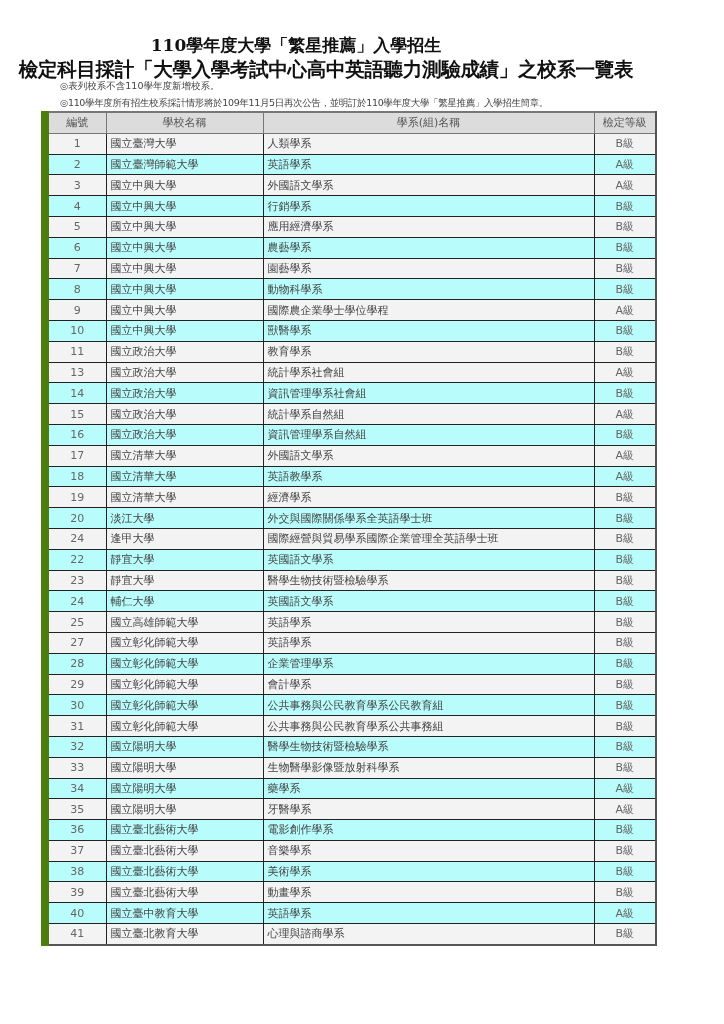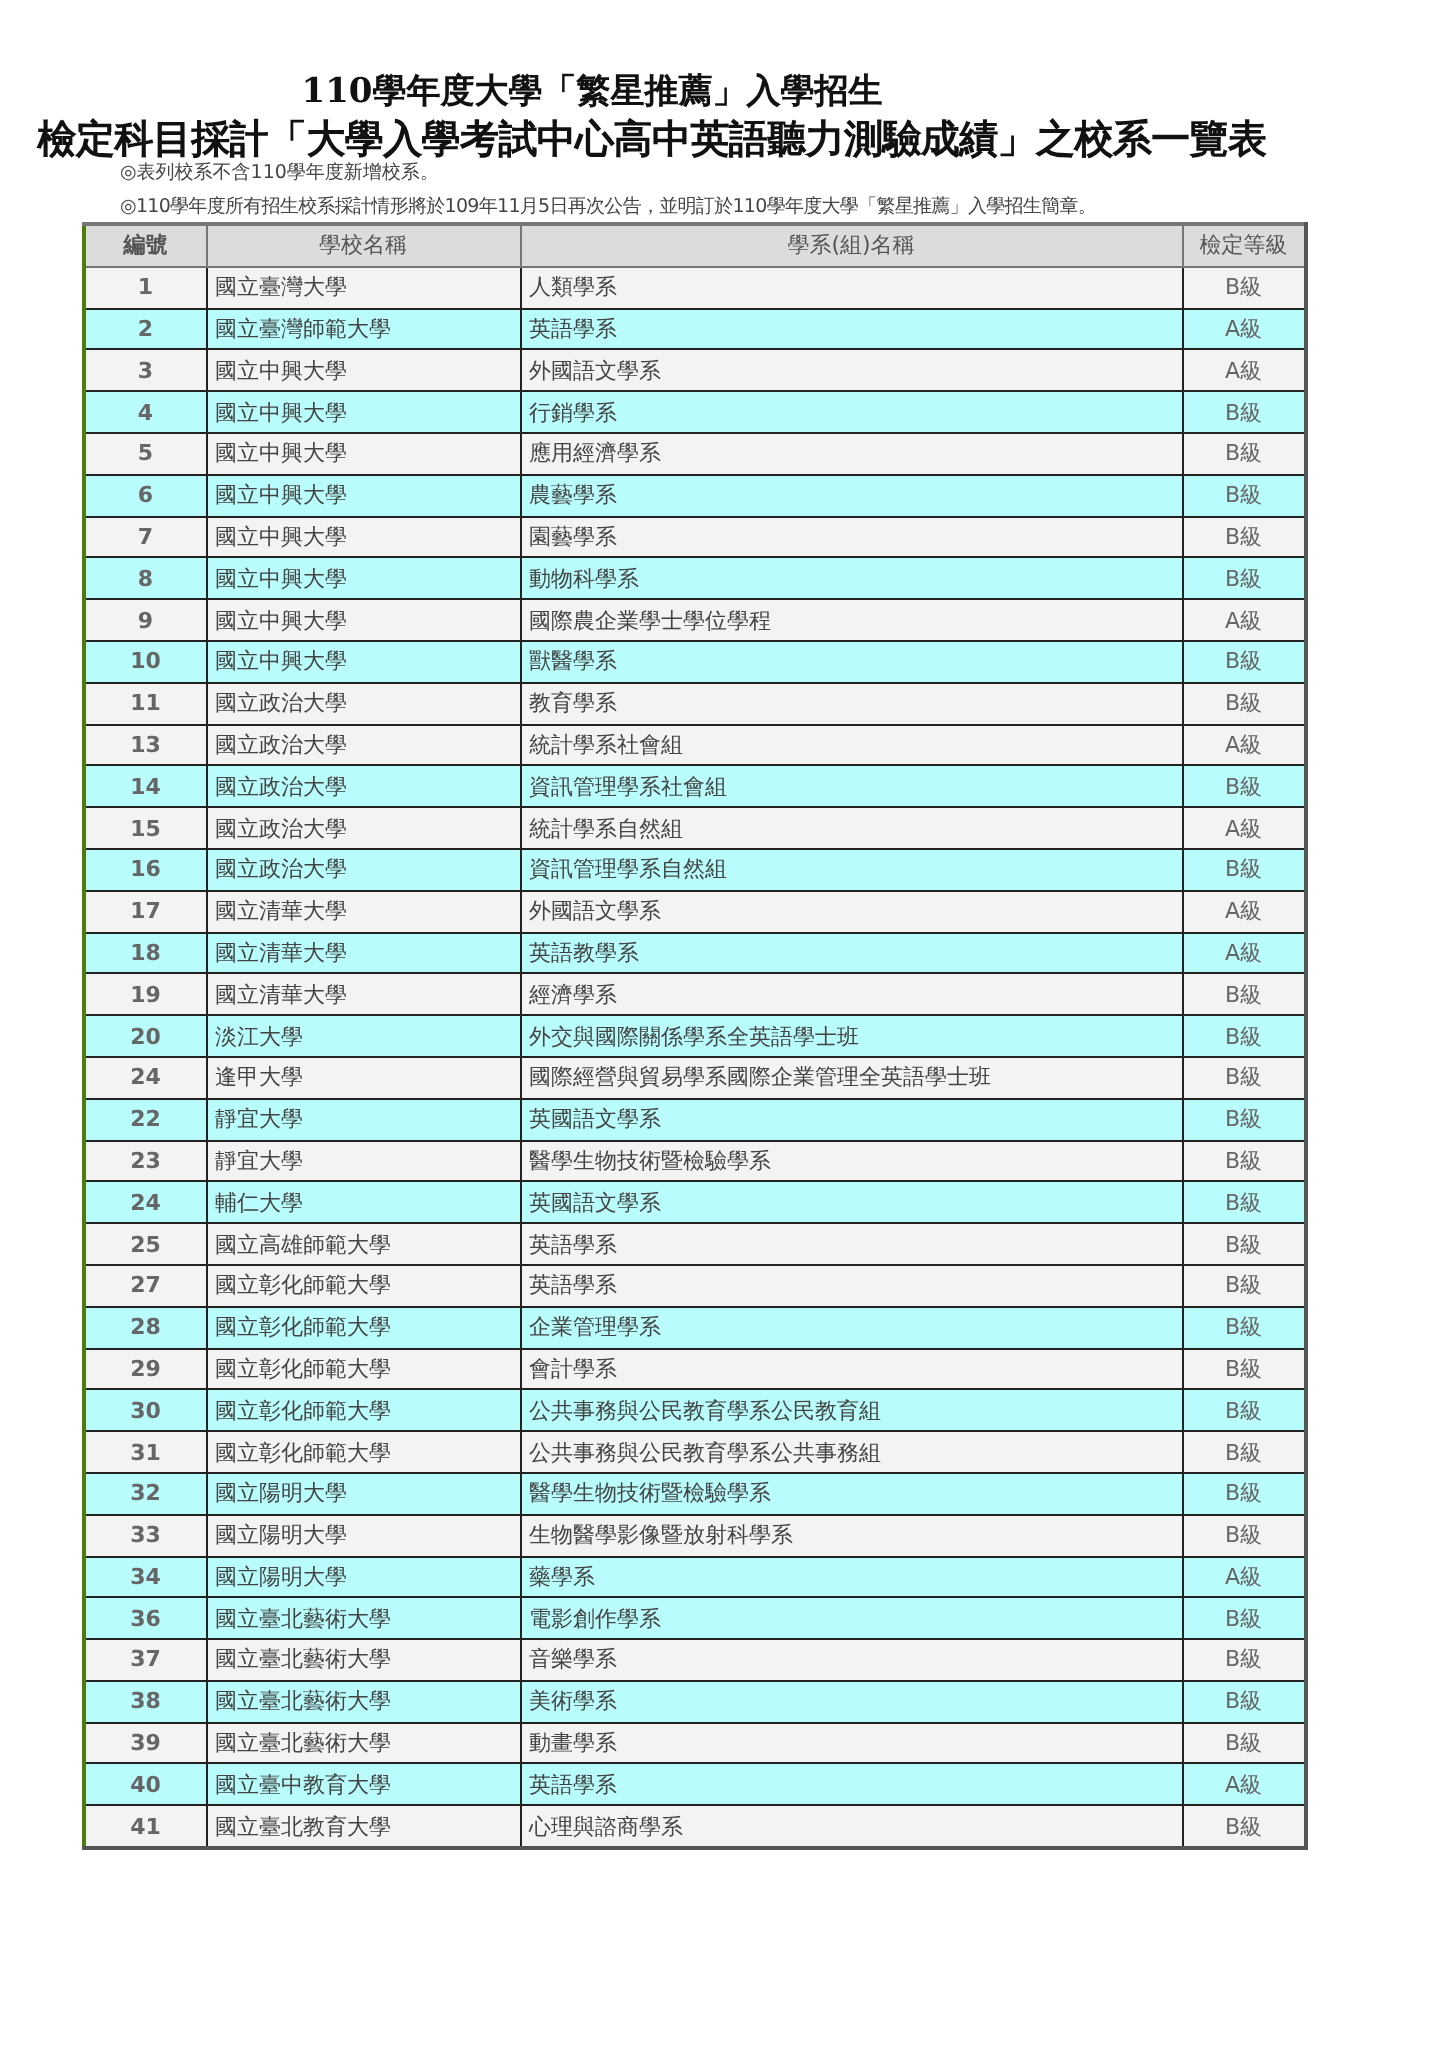--- a/index.html
+++ b/index.html
@@ -14,21 +14,21 @@
   .note2 { top:97px; letter-spacing:-0.35px; }
   table { position:absolute; left:41px; top:111px; border-collapse:collapse;
           width:611px; table-layout:fixed; }
   th, td { height:19.8px; padding:0; font-size:11px; font-weight:normal;
            border:1px solid #222; white-space:nowrap; overflow:hidden; }
   th { background:#dcdcdc; color:#555; text-align:center; border-color:#777; }
   td.num, td.grade { text-align:center; color:#666; }
   td.school, td.dept { text-align:left; padding-left:4px; color:#444; }
   tr.odd td { background:#f3f3f3; }
   tr.even td { background:#b8fcfc; }
-  td.num, th.c-num { border-left:2px solid #4d7c0f;font-weight:bold; }
+  td.num, th.c-num { border-left:8px solid #4d7c0f; }
   td.grade, th.c-grade { border-right:2px solid #555; border-left:1px solid #666; }
   tr:last-child td { border-bottom:2px solid #555; }
   th { border-top:2px solid #777; }
 </style>
 </head>
 <body>
 
 <div class="title1">110學年度大學「繁星推薦」入學招生</div>
 <div class="title2">檢定科目採計「大學入學考試中心高中英語聽力測驗成績」之校系一覽表</div>
 <div class="note note1">◎表列校系不含110學年度新增校系。</div>
@@ -235,20 +235,26 @@
         <td class="school">國立陽明大學</td>
         <td class="dept">生物醫學影像暨放射科學系</td>
         <td class="grade">B級</td>
       </tr>
       <tr class="even">
         <td class="num">34</td>
         <td class="school">國立陽明大學</td>
         <td class="dept">藥學系</td>
         <td class="grade">A級</td>
       </tr>
+      <tr class="odd">
+        <td class="num">35</td>
+        <td class="school">國立陽明大學</td>
+        <td class="dept">牙醫學系</td>
+        <td class="grade">A級</td>
+      </tr>
       <tr class="even">
         <td class="num">36</td>
         <td class="school">國立臺北藝術大學</td>
         <td class="dept">電影創作學系</td>
         <td class="grade">B級</td>
       </tr>
       <tr class="odd">
         <td class="num">37</td>
         <td class="school">國立臺北藝術大學</td>
         <td class="dept">音樂學系</td>

